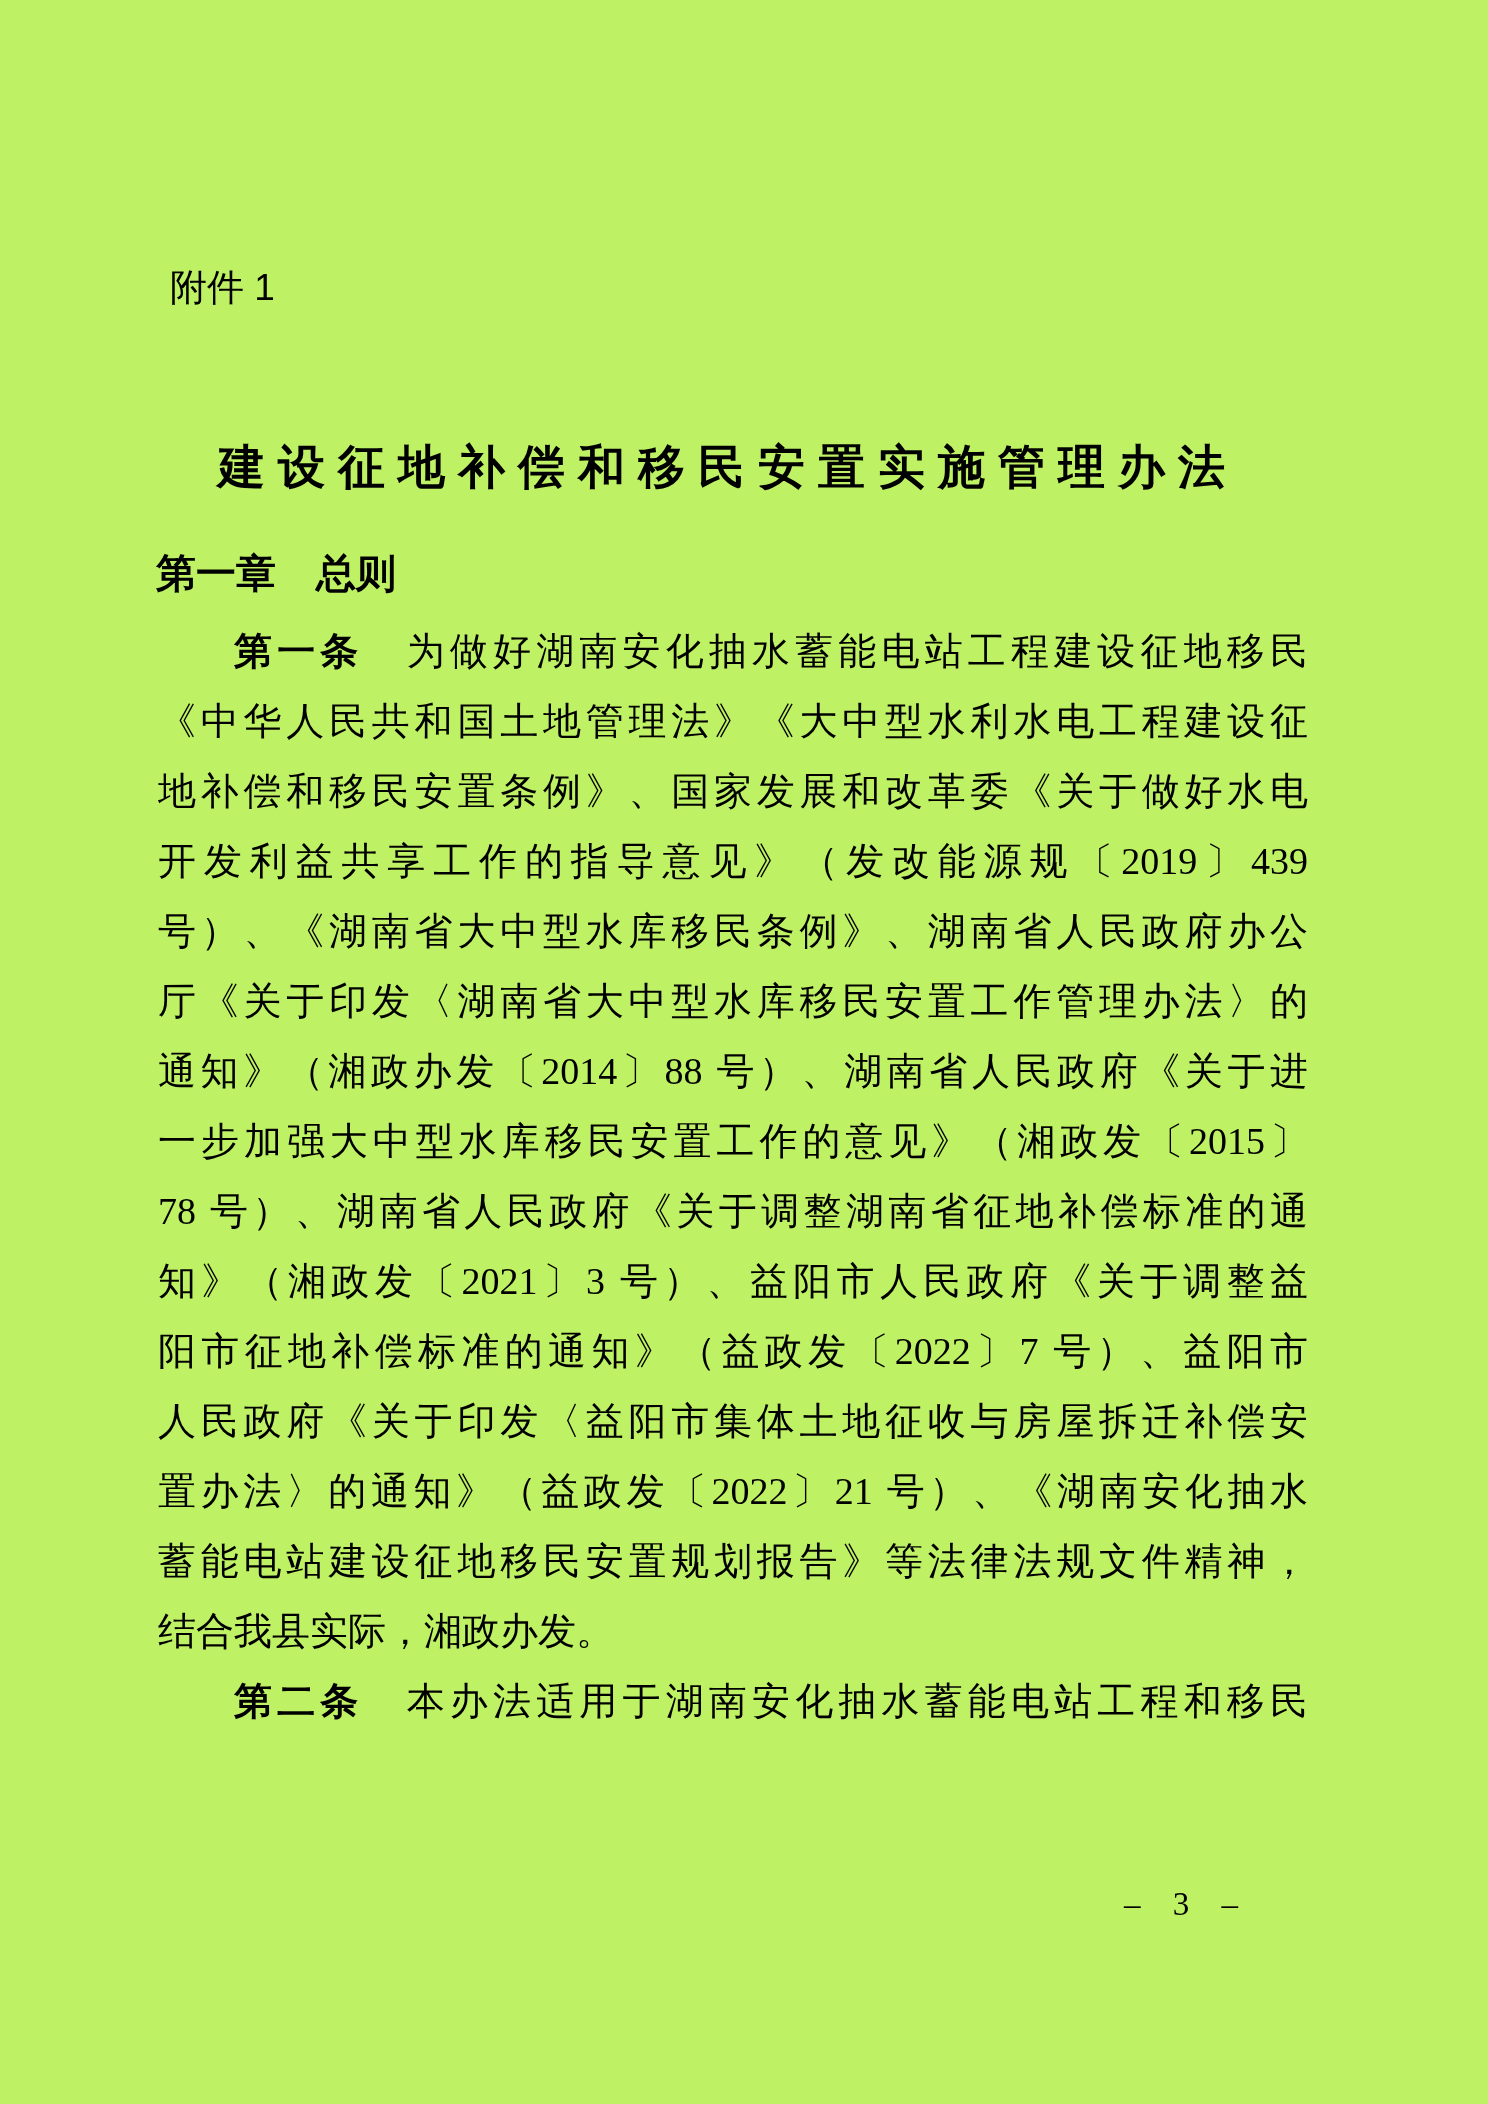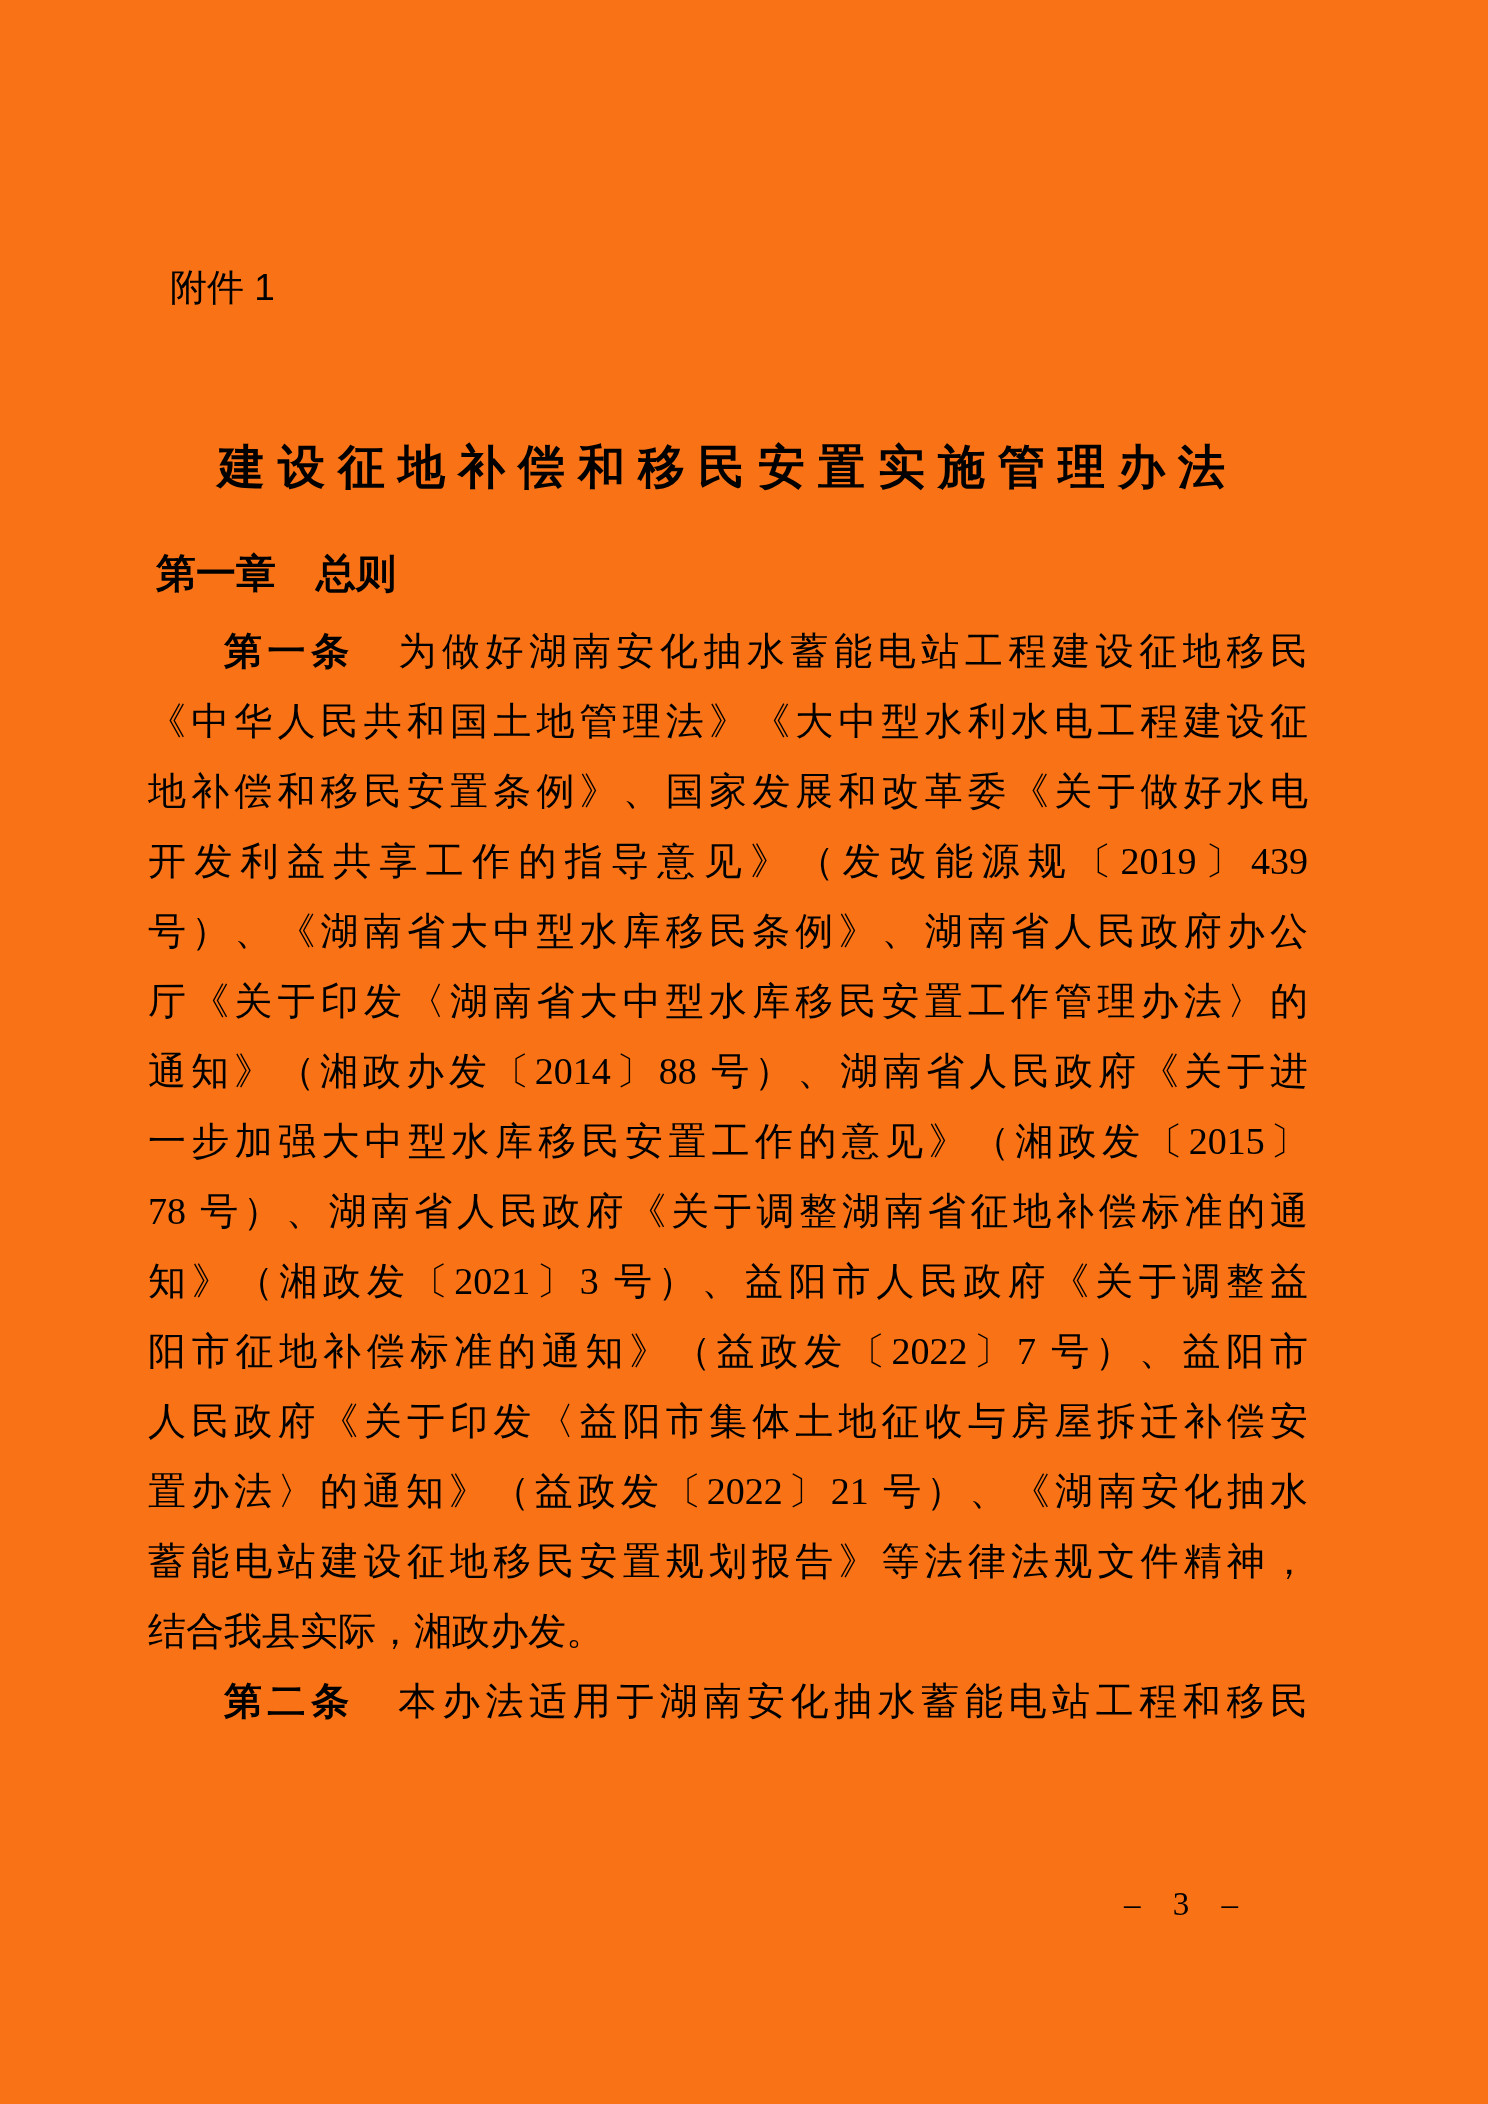--- a/index.html
+++ b/index.html
@@ -1,20 +1,20 @@
 <!DOCTYPE html>
 <html><head>
 <meta charset="utf-8">
 <style>
   html, body { margin: 0; padding: 0; background: #ffffff; }
   .page {
     position: relative;
     width: 1488px;
     height: 2104px;
-    background: #f97316;
+    background: #bef264;
     color: #000000;
     font-family: "Liberation Serif", serif;
     overflow: hidden;
     text-decoration: underline;
   }
   .attachment {
     position: absolute;
     left: 170px;
     top: 266px;
     font-size: 37px;
@@ -51,20 +51,21 @@
     top: 616px;
     width: 1160px;
   }
   .line {
     height: 70px;
     line-height: 70px;
     font-size: 38px;
     color: #000;
     white-space: nowrap;
     font-family: "Liberation Serif", serif;
+    margin-left: 10px;
   }
   .line.just {
     white-space: normal;
     text-align: justify;
     text-align-last: justify;
     text-justify: inter-character;
     overflow: hidden;
   }
   .line.indent { padding-left: 76px; }
   .article-label {

